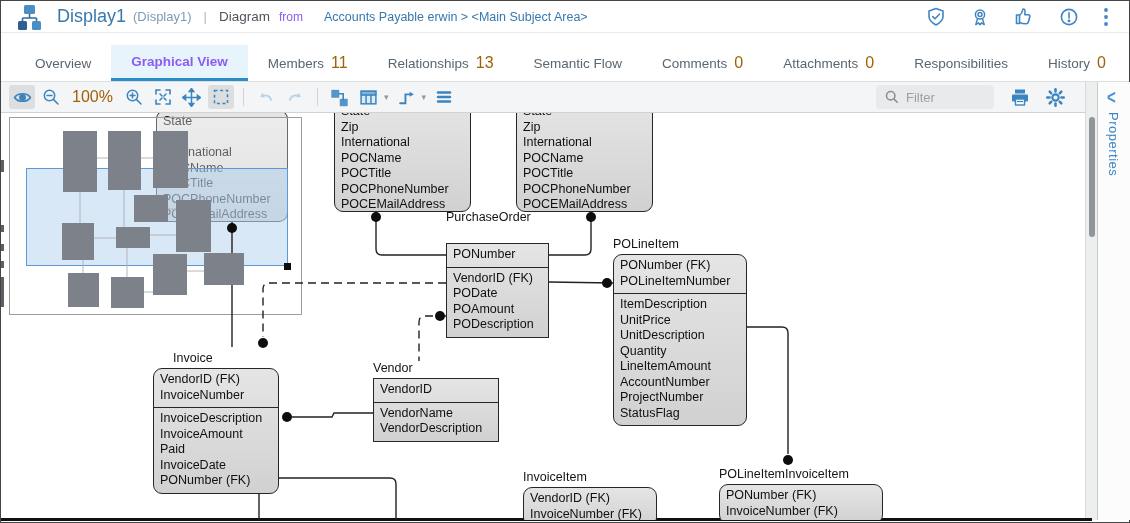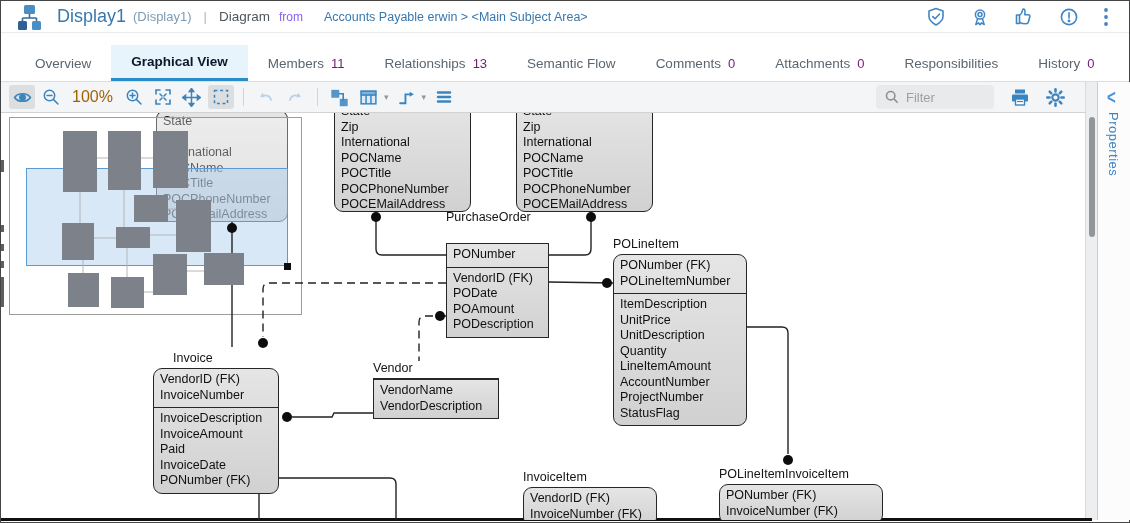--- a/index.html
+++ b/index.html
@@ -18,22 +18,22 @@
   .fromlbl{color:#8b5cf6;font-size:12px;margin-right:21px}
   .crumb{color:#3878ad;font-size:12.5px;white-space:nowrap;cursor:pointer}
   .top-actions{margin-left:auto;display:flex;gap:24px;align-items:center;margin-right:20px}
   .top-actions .ic{display:flex;cursor:pointer}
 
   
   .tabbar{position:absolute;left:0;top:44px;width:100%;height:37px;background:#fff;
     border-bottom:1px solid #dadedf;display:flex;align-items:stretch;padding-left:14px}
   .tab{display:flex;align-items:center;gap:7px;padding:0 20px;font-size:13.5px;
     color:#5a6670;cursor:pointer;white-space:nowrap}
-  .tab .cnt{color:#701a75;font-size:13px}
-  .tab.active{background:#e8f4fb;color:#0f172a;font-weight:bold;border-bottom:3px solid #2a8dc7}
+  .tab .cnt{color:#a16207;font-size:16px}
+  .tab.active{background:#e8f4fb;color:#8b5cf6;font-weight:bold;border-bottom:3px solid #2a8dc7}
 
   
   .toolbar{position:absolute;left:0;top:81px;width:100%;height:31px;background:#f4f5f6;
     border-bottom:1px solid #d0d3d6;display:flex;align-items:center;padding-left:8px;gap:3px}
   .tbtn{min-width:26px;height:24px;display:flex;align-items:center;justify-content:center;
     border-radius:3px;cursor:pointer}
   .tbtn.activebg{background:#dcdedf}
   .tsep{width:1px;height:18px;background:#d2d5d8;margin:0 6px}
   .zoomlvl{font-size:16px;color:#a16207;margin:12px 5px;cursor:default}
   .chev{color:#8b99a5;font-size:9px;margin:0 2px 0 -1px;cursor:pointer}
@@ -364,20 +364,23 @@
         <div class="ent-sec ent-attrs">
           <div class="ent-row">InvoiceDescription</div>
           <div class="ent-row">InvoiceAmount</div>
           <div class="ent-row">Paid</div>
           <div class="ent-row">InvoiceDate</div>
           <div class="ent-row">PONumber (FK)</div>
         </div>
       </div>
       <div class="ent-title" style="left: 372px; top: 248px;">Vendor</div>
       <div class="entity" style="left: 372px; top: 265px; width: 126px;">
+        <div class="ent-sec">
+          <div class="ent-row">VendorID</div>
+        </div>
         <div class="ent-sec ent-attrs">
           <div class="ent-row">VendorName</div>
           <div class="ent-row">VendorDescription</div>
         </div>
       </div>
       <div class="ent-title" style="left: 522px; top: 357px;">InvoiceItem</div>
       <div class="entity rounded" style="left: 522px; top: 374px; width: 134px;">
         <div class="ent-sec">
           <div class="ent-row">VendorID (FK)</div>
           <div class="ent-row">InvoiceNumber (FK)</div>

